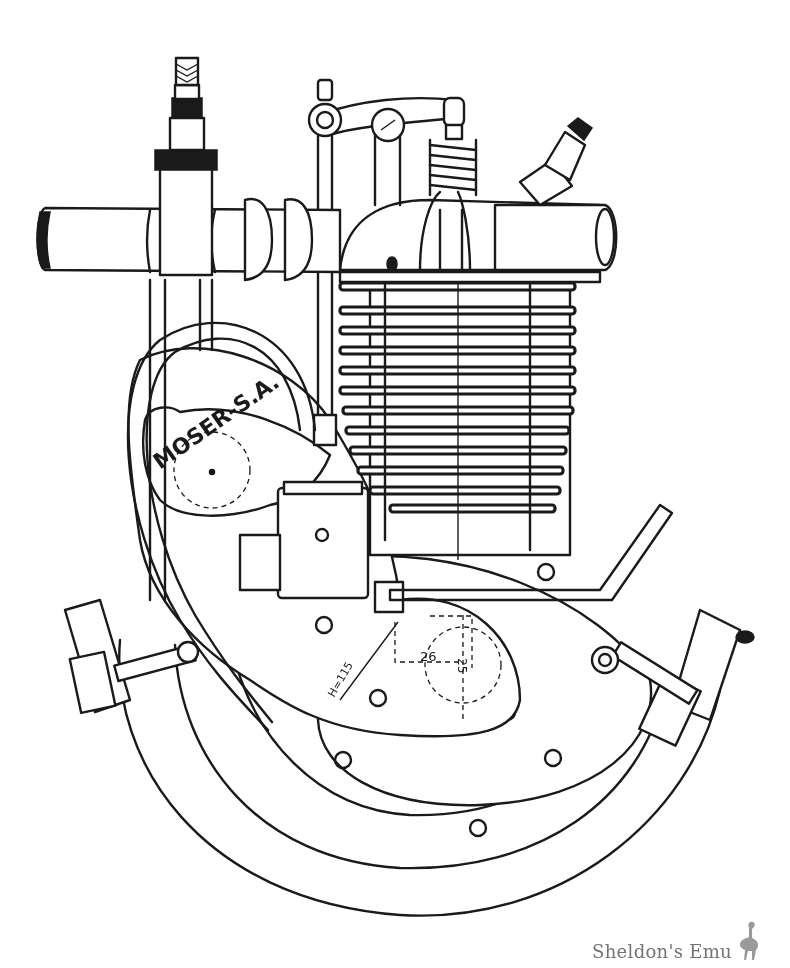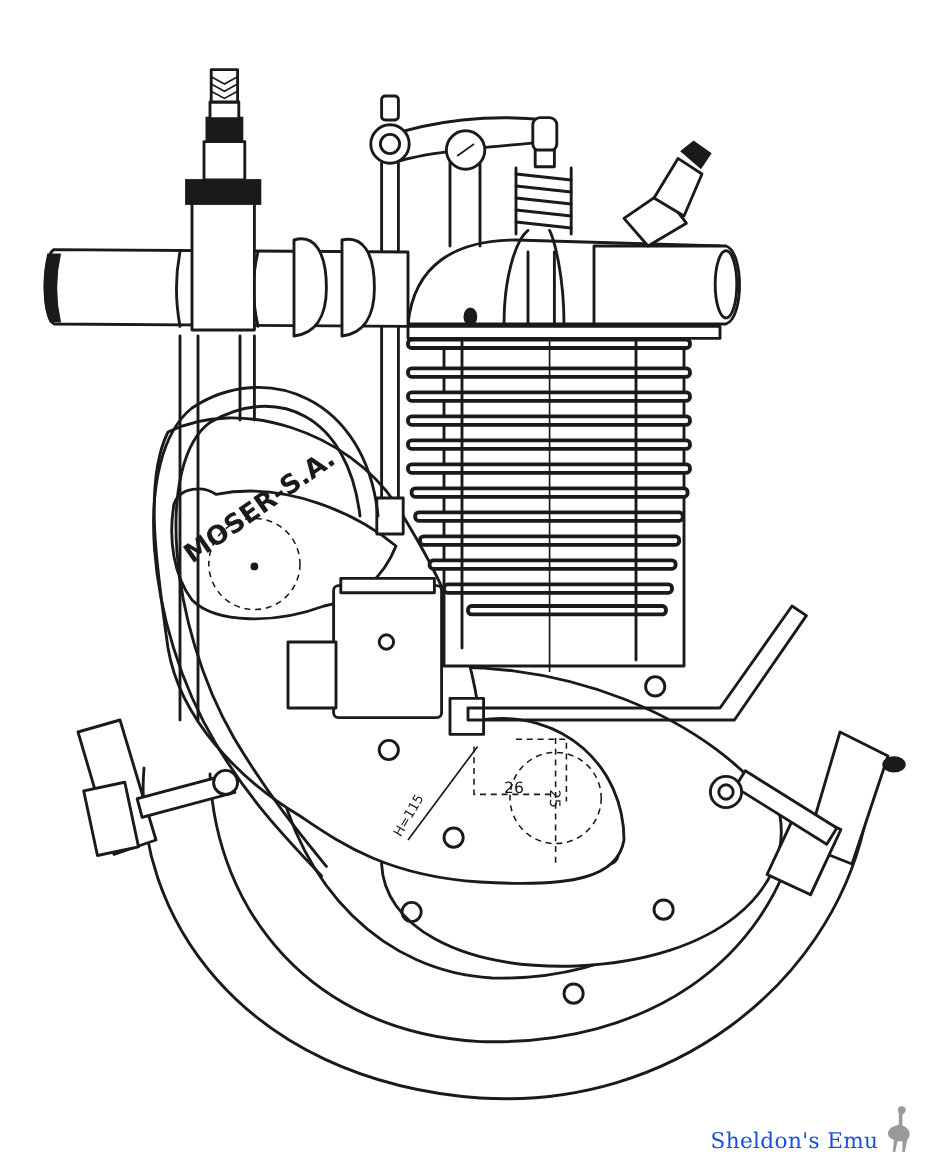--- a/index.html
+++ b/index.html
@@ -6,21 +6,21 @@
   body { width: 790px; height: 968px; position: relative; overflow: hidden; }
   #drawing { position: absolute; left: 0; top: 0; width: 790px; height: 968px; }
   .ln { fill: none; stroke: #1a1a1a; stroke-width: 2.4; stroke-linejoin: round; stroke-linecap: round; }
   .ln-thin { fill: none; stroke: #1a1a1a; stroke-width: 1.4; }
   .ln-dash { fill: none; stroke: #1a1a1a; stroke-width: 1.3; stroke-dasharray: 5 4; }
   .fill-w { fill: #ffffff; stroke: #1a1a1a; stroke-width: 2.4; stroke-linejoin: round; }
   .fill-d { fill: #1a1a1a; stroke: #1a1a1a; stroke-width: 1.5; }
   .fin { fill: #ffffff; stroke: #1a1a1a; stroke-width: 3.2; }
   .lbl { font-family: "DejaVu Sans", sans-serif; fill: #1a1a1a; }
   .mark { position: absolute; right: 28px; bottom: 6px; display: flex; align-items: flex-end; }
-  .mark-text { font-family: "DejaVu Serif", serif; font-size: 18px; color: #1d4ed8; letter-spacing: 0.3px; }
+  .mark-text { font-family: "DejaVu Serif", serif; font-size: 18px; color: #737373; letter-spacing: 0.3px; }
   .mark-emu { width: 28px; height: 42px; margin-left: 2px; }
 </style>
 </head>
 <body>
 
 <svg id="drawing" viewBox="0 0 790 968" xmlns="http://www.w3.org/2000/svg">
 
   <g>
     <path class="ln" d="M120 640 C 110 760, 200 900, 400 915 C 560 925, 690 820, 720 690"></path>
     <path class="ln" d="M175 645 C 180 760, 260 860, 400 868 C 540 872, 640 800, 665 690"></path>

